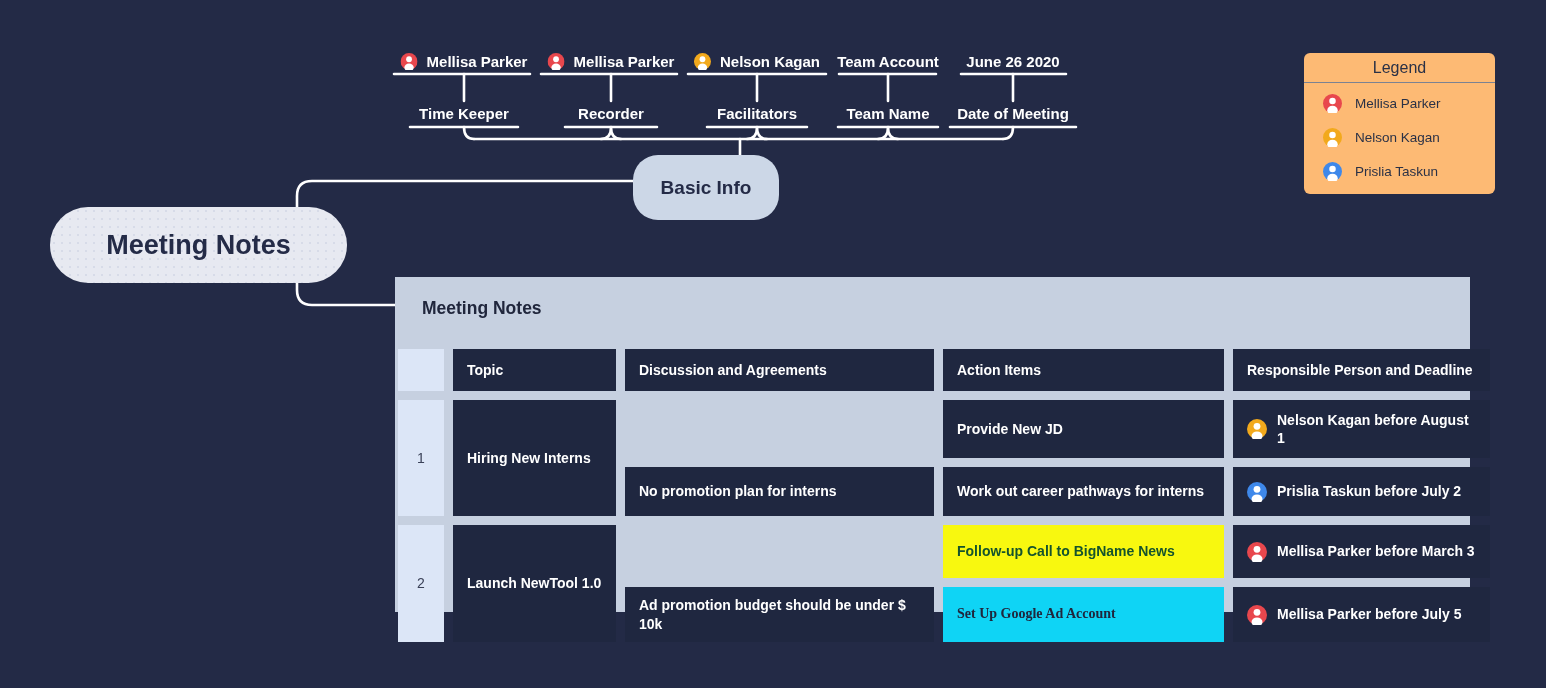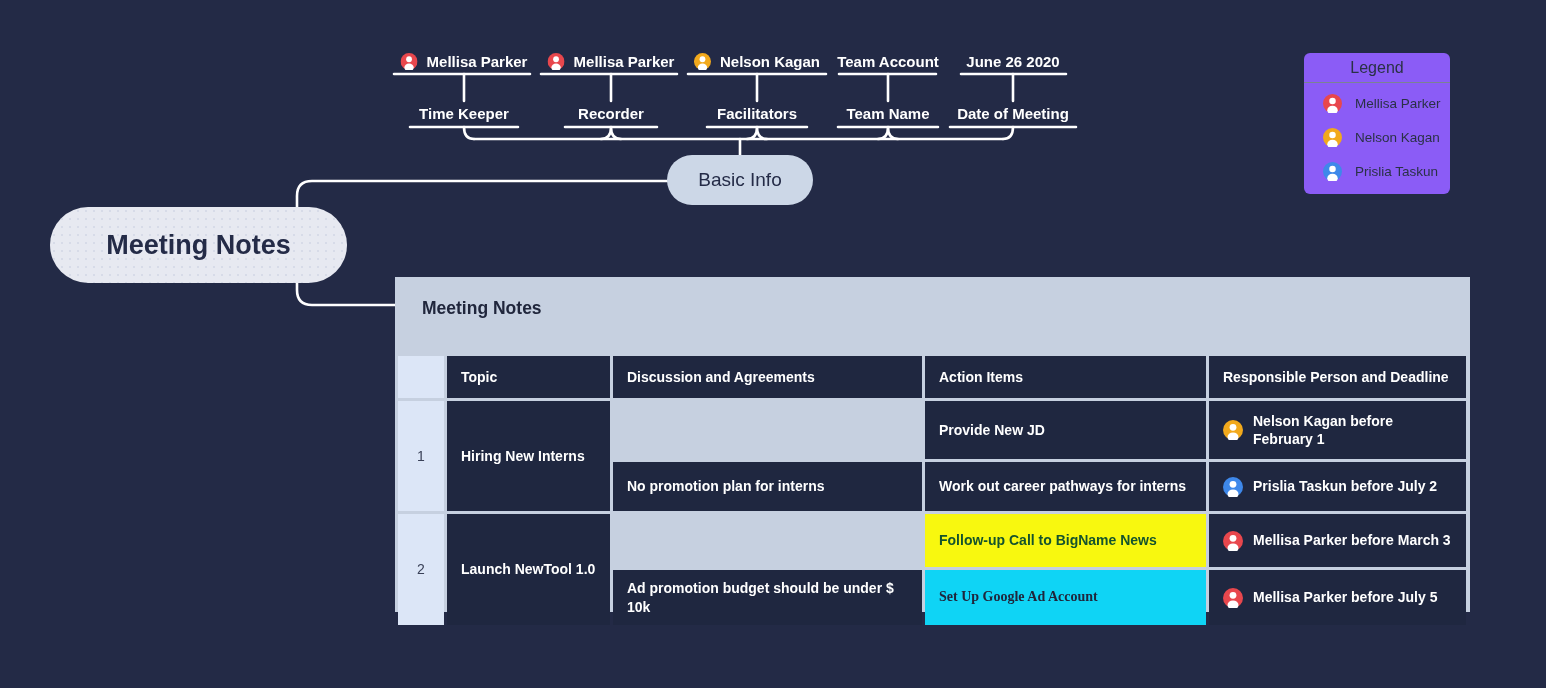--- a/index.html
+++ b/index.html
@@ -6,42 +6,42 @@
   #canvas{position:relative;width:1546px;height:688px;background:#232a46;overflow:hidden;
           font-family:"Liberation Sans","DejaVu Sans",sans-serif;}
   #wires{position:absolute;left:0;top:0;pointer-events:none;}
 
   
   .topic-node{position:absolute;display:flex;align-items:center;gap:9px;color:#ffffff;
               font-weight:700;font-size:15px;height:26px;white-space:nowrap;transform:translateX(-50%);}
   .av{flex:none;display:block;}
   .topic-node .av{width:17px;height:17px;}
 
-  #basic-info{position:absolute;left:667px;top:155px;width:146px;height:50px;background:#ccd7e7;
+  #basic-info{position:absolute;left:633px;top:155px;width:146px;height:65px;background:#ccd7e7;
               border-radius:25px;display:flex;align-items:center;justify-content:center;
-              font-size:19px;font-weight:400;color:#242b47;}
+              font-size:19px;font-weight:700;color:#242b47;}
   #root{position:absolute;left:50px;top:207px;width:297px;height:76px;background:#e7e9f1;
         border-radius:38px;display:flex;align-items:center;justify-content:center;
         font-size:27px;font-weight:700;color:#242b47;
         background-image:radial-gradient(#d7dbe8 1px,transparent 1.3px);background-size:8px 8px;}
 
   
-  #legend{position:absolute;left:1304px;top:53px;width:146px;height:141px;background:#8b5cf6;
+  #legend{position:absolute;left:1304px;top:53px;width:191px;height:141px;background:#fdba74;
           border-radius:6px;color:#2a3146;}
   .lg-title{height:29px;display:flex;align-items:center;justify-content:center;font-size:16px;
             border-bottom:1px solid #7b8292;}
   .lg-items{padding-top:3px;}
   .lg-item{display:flex;align-items:center;gap:13px;padding-left:19px;height:34px;font-size:13.5px;}
   .lg-item .av{width:19px;height:19px;}
 
   
   #table{position:absolute;left:395px;top:277px;width:1075px;height:335px;background:#c6d0e0;}
   .tbl-title{height:63px;display:flex;align-items:center;padding-left:27px;font-size:17.5px;
              font-weight:700;color:#20263c;}
-  #grid{display:grid;margin:16px 3px;gap:3px;
+  #grid{display:grid;margin:9px 3px;gap:9px;
         grid-template-columns:46px 163px 309px 281px 257px;
         grid-template-rows:42px 58px 49px 53px 55px;}
   .cell{background:#1f2740;color:#ffffff;font-weight:700;font-size:14px;display:flex;
         align-items:center;padding:0 14px;line-height:1.3;}
   .cell.num{background:#dce6f7;color:#3a4158;font-weight:400;justify-content:center;padding:0;}
   .cell.resp{gap:10px;}
   .cell.resp .av{width:20px;height:20px;}
   .cell.hl-yellow{background:#f8f80f;color:#14532d;}
   .cell.hl-cyan{background:#0fd4f5;color:#20263c;font-family:Liberation Serif, serif;}
 </style>
@@ -168,21 +168,21 @@
 
       <div class="cell num" style="grid-row:2/span 2;grid-column:1">1</div>
       <div class="cell" style="grid-row:2/span 2;grid-column:2">Hiring New Interns</div>
       <div class="cell" style="grid-row:2;grid-column:4">Provide New JD</div>
       <div class="cell resp" style="grid-row:2;grid-column:5">
         <svg class="av" viewBox="0 0 24 24">
             <circle cx="12" cy="12" r="12" fill="#f2a91c"></circle>
             <circle cx="12" cy="8.8" r="4.1" fill="#fff"></circle>
             <ellipse cx="12" cy="20.5" rx="6.6" ry="5.6" fill="#fff"></ellipse>
           </svg>
-        <span>Nelson Kagan before February 1</span>
+        <span>Nelson Kagan before August 1</span>
       </div>
       <div class="cell" style="grid-row:3;grid-column:4">Work out career pathways for interns</div>
       <div class="cell" style="grid-row:3;grid-column:3">No promotion plan for interns</div>
       <div class="cell resp" style="grid-row:3;grid-column:5">
         <svg class="av" viewBox="0 0 24 24">
             <circle cx="12" cy="12" r="12" fill="#3e88ea"></circle>
             <circle cx="12" cy="8.8" r="4.1" fill="#fff"></circle>
             <ellipse cx="12" cy="20.5" rx="6.6" ry="5.6" fill="#fff"></ellipse>
           </svg>
         <span>Prislia Taskun before July 2</span>

